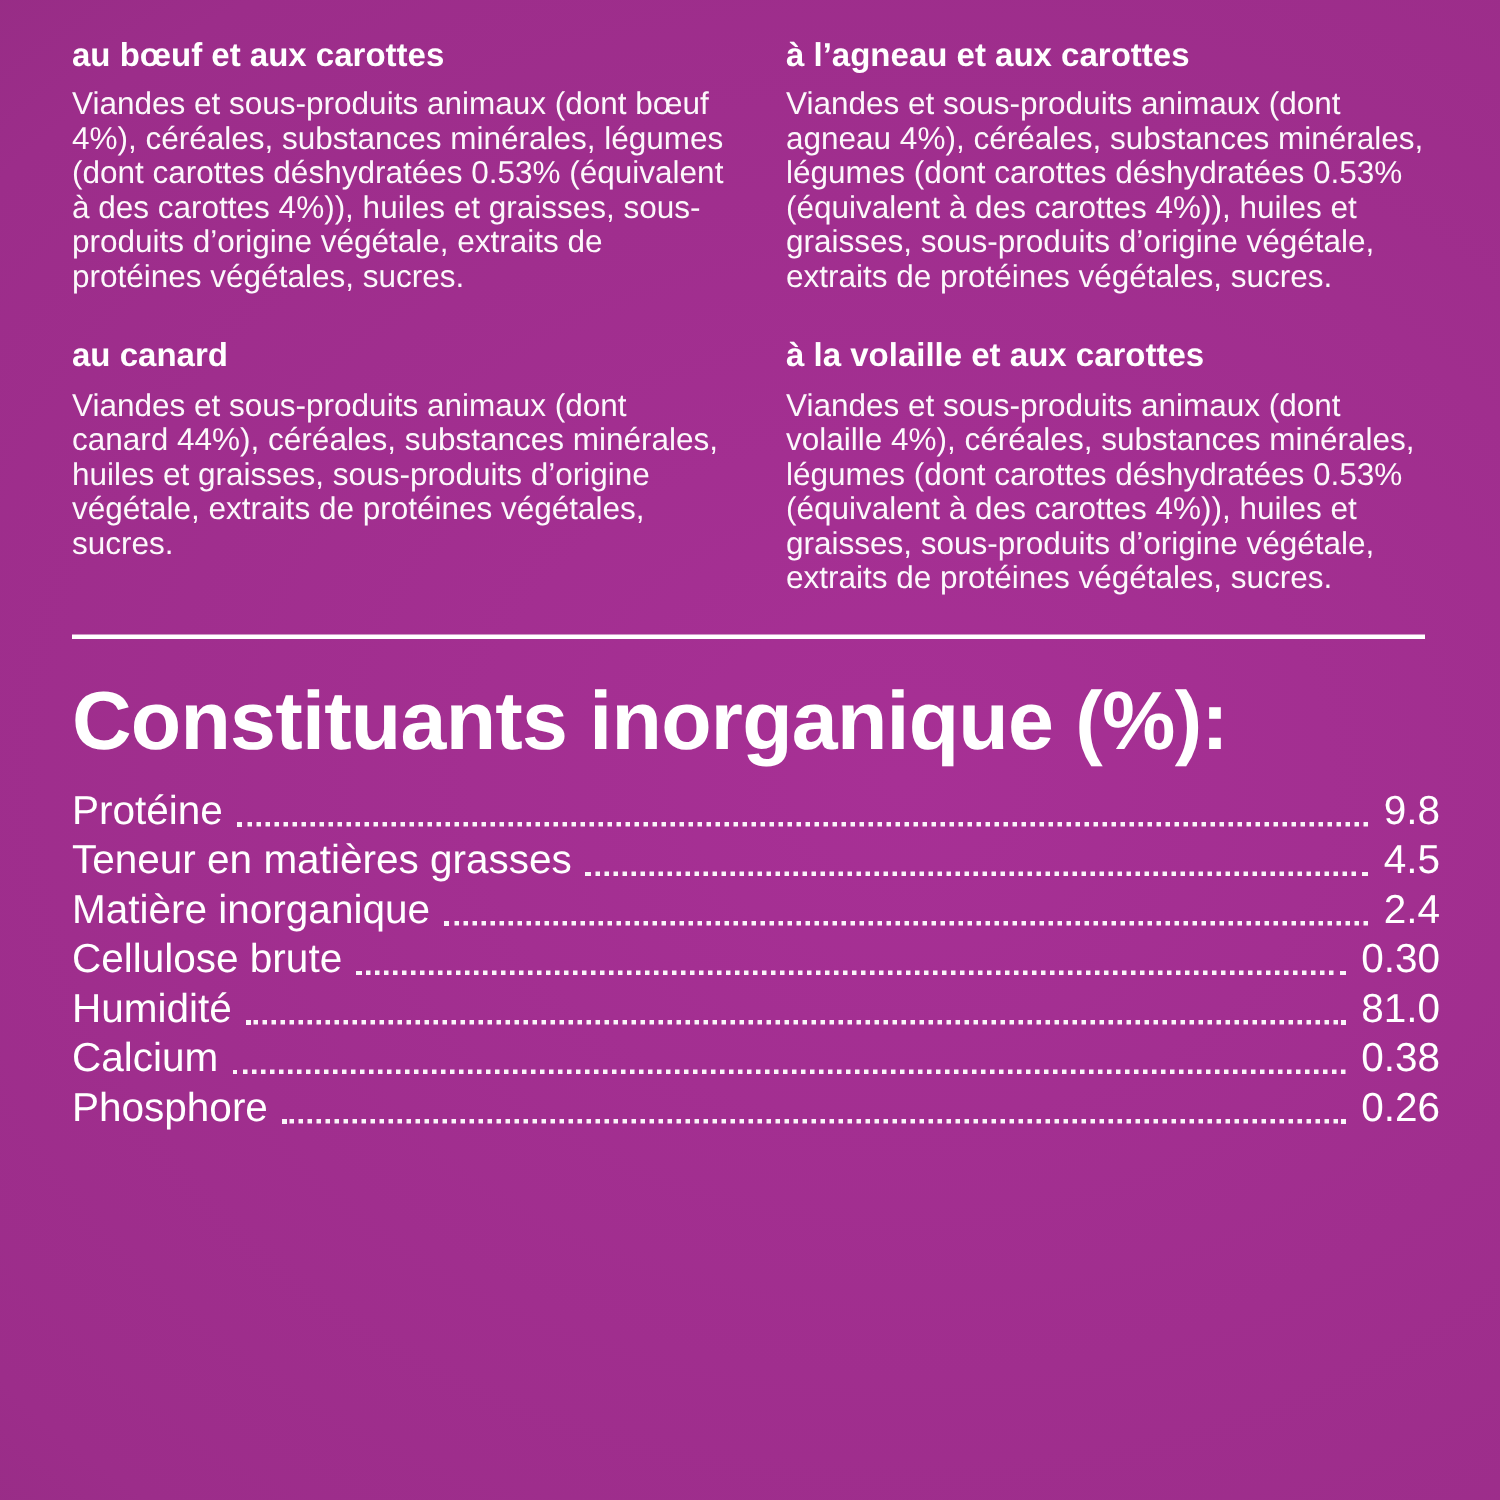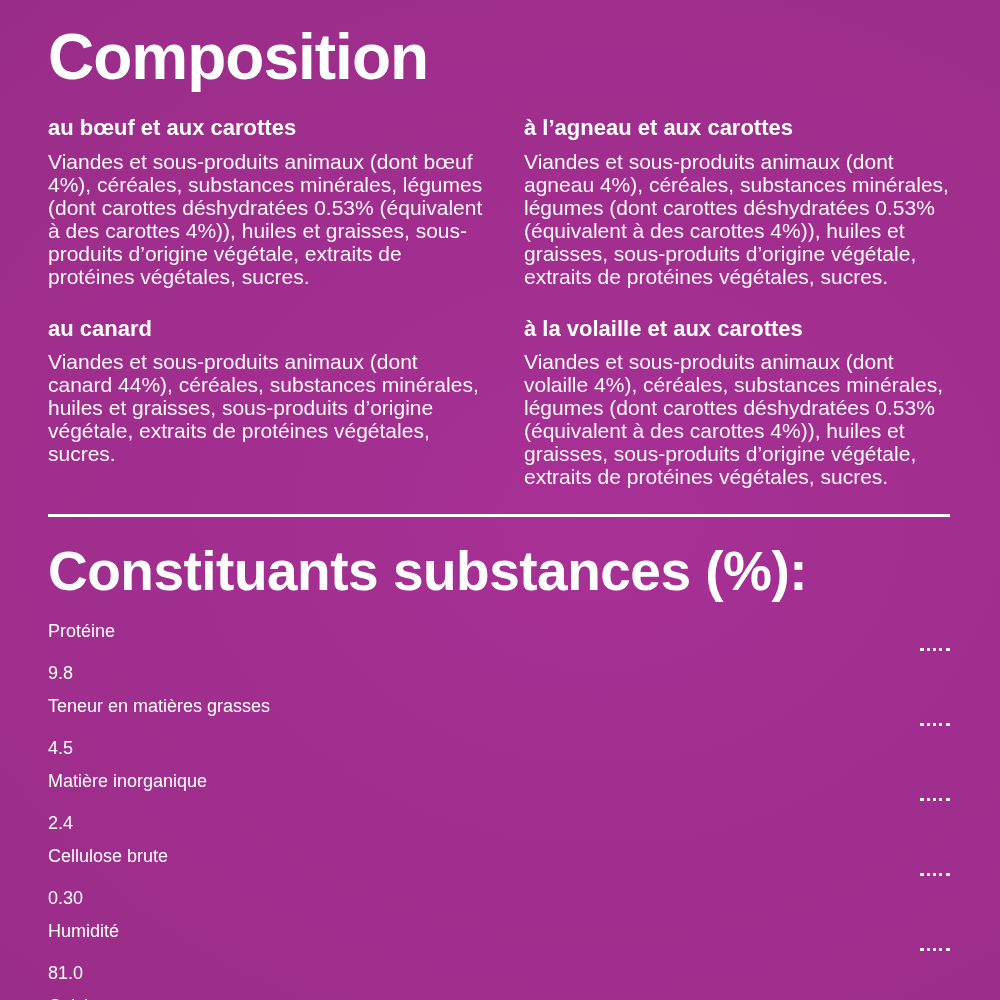--- a/index.html
+++ b/index.html
@@ -37,38 +37,37 @@
     border: 0; border-top: 3px solid #ffffff;
     margin: 26px 10px 0 0;
   }
   .analytic-title {
     font-size: 55px; font-weight: 700; letter-spacing: -0.5px;
     margin: 22px 0 12px 0; white-space: nowrap;
   }
   .analytic-list { list-style: none; margin: 0; padding: 0; }
   .analytic-row {
     display: flex; align-items: flex-start;
-    font-size: 18px; line-height: 33px; flex-direction: column;
+    font-size: 27px; line-height: 33px;
   }
   .analytic-label { white-space: nowrap; }
   .dot-leader {
     flex: 1;
     border-bottom: 3px dotted rgba(255,255,255,0.95);
     align-self: flex-end;
     margin: 0 10px 6px 9px;
     min-width: 30px;
   }
   .analytic-value { white-space: nowrap; }
 </style>
 </head>
 <body>
 
 <main class="page">
 
-  <h1 class="title">Composition</h1>
 
   <div class="cols">
 
     <div class="col">
       <section class="section">
         <h3 class="section-heading">au bœuf et aux carottes</h3>
         <p class="section-body">Viandes et sous-produits animaux (dont bœuf 4%), céréales, substances minérales, légumes (dont carottes déshydratées 0.53% (équivalent à des carottes 4%)), huiles et graisses, sous-produits d’origine végétale, extraits de protéines végétales, sucres.</p>
       </section>
       <section class="section">
         <h3 class="section-heading">au canard</h3>
@@ -84,21 +83,21 @@
       <section class="section">
         <h3 class="section-heading">à la volaille et aux carottes</h3>
         <p class="section-body">Viandes et sous-produits animaux (dont volaille 4%), céréales, substances minérales, légumes (dont carottes déshydratées 0.53% (équivalent à des carottes 4%)), huiles et graisses, sous-produits d’origine végétale, extraits de protéines végétales, sucres.</p>
       </section>
     </div>
 
   </div>
 
   <hr class="divider">
 
-  <h2 class="analytic-title">Constituants substances (%):</h2>
+  <h2 class="analytic-title">Constituants inorganique (%):</h2>
 
   <ul class="analytic-list">
     <li class="analytic-row">
       <span class="analytic-label">Protéine</span>
       <span class="dot-leader"></span>
       <span class="analytic-value">9.8</span>
     </li>
     <li class="analytic-row">
       <span class="analytic-label">Teneur en matières grasses</span>
       <span class="dot-leader"></span>

